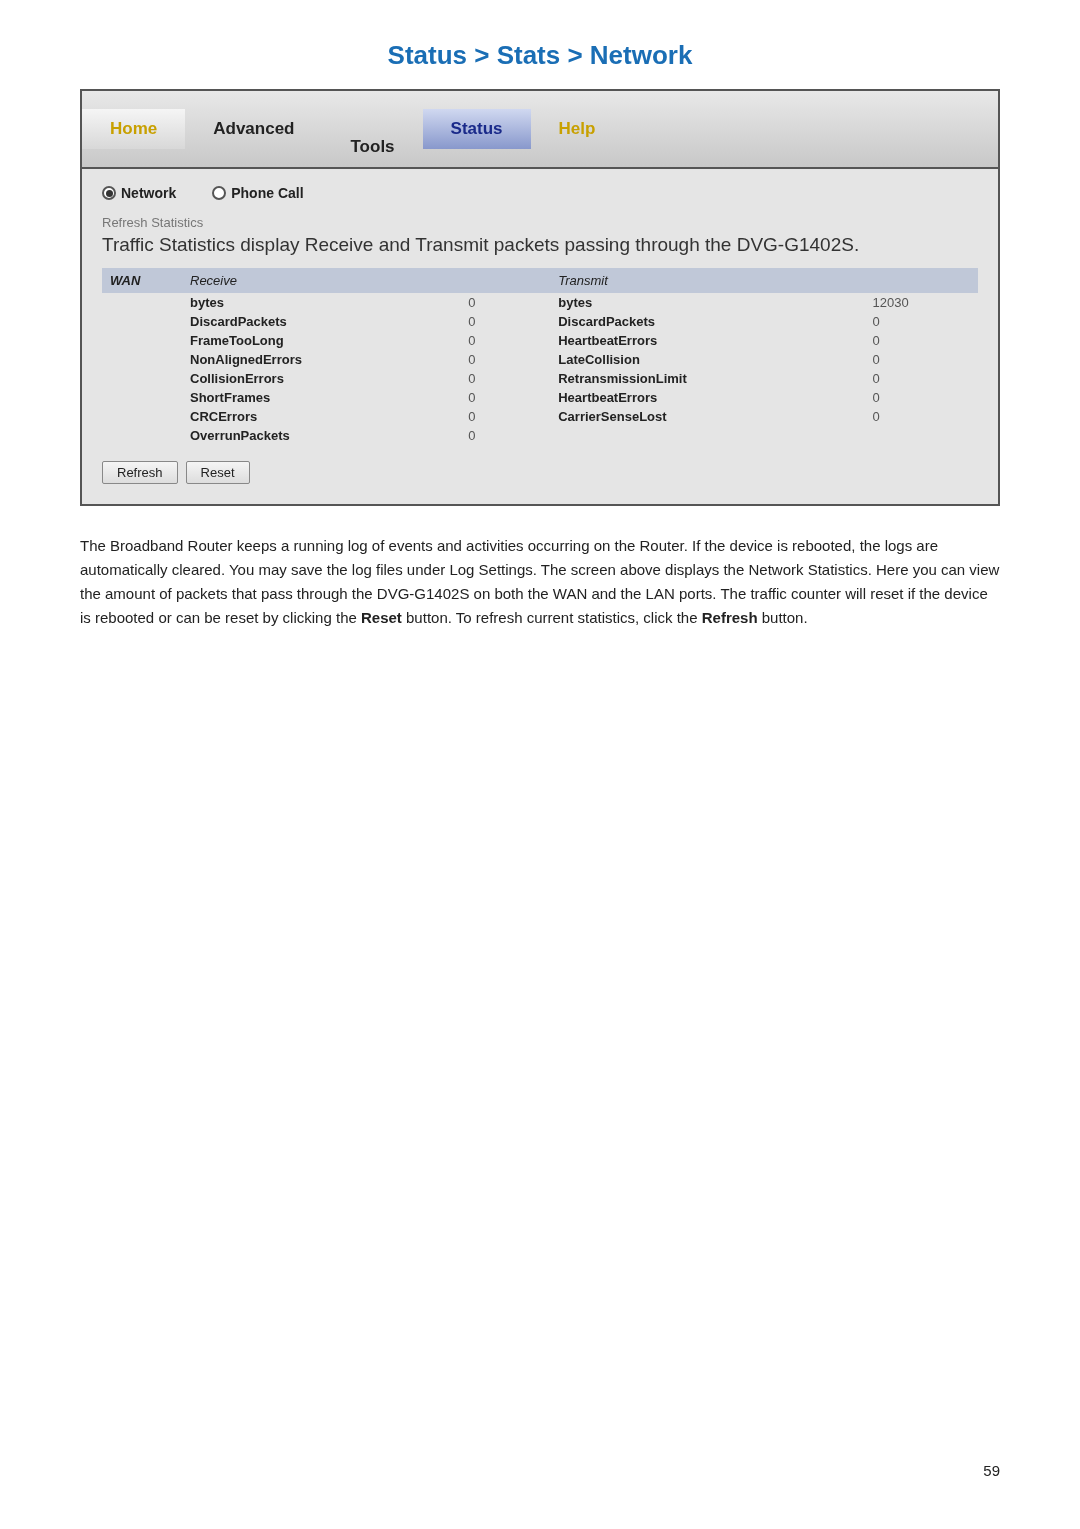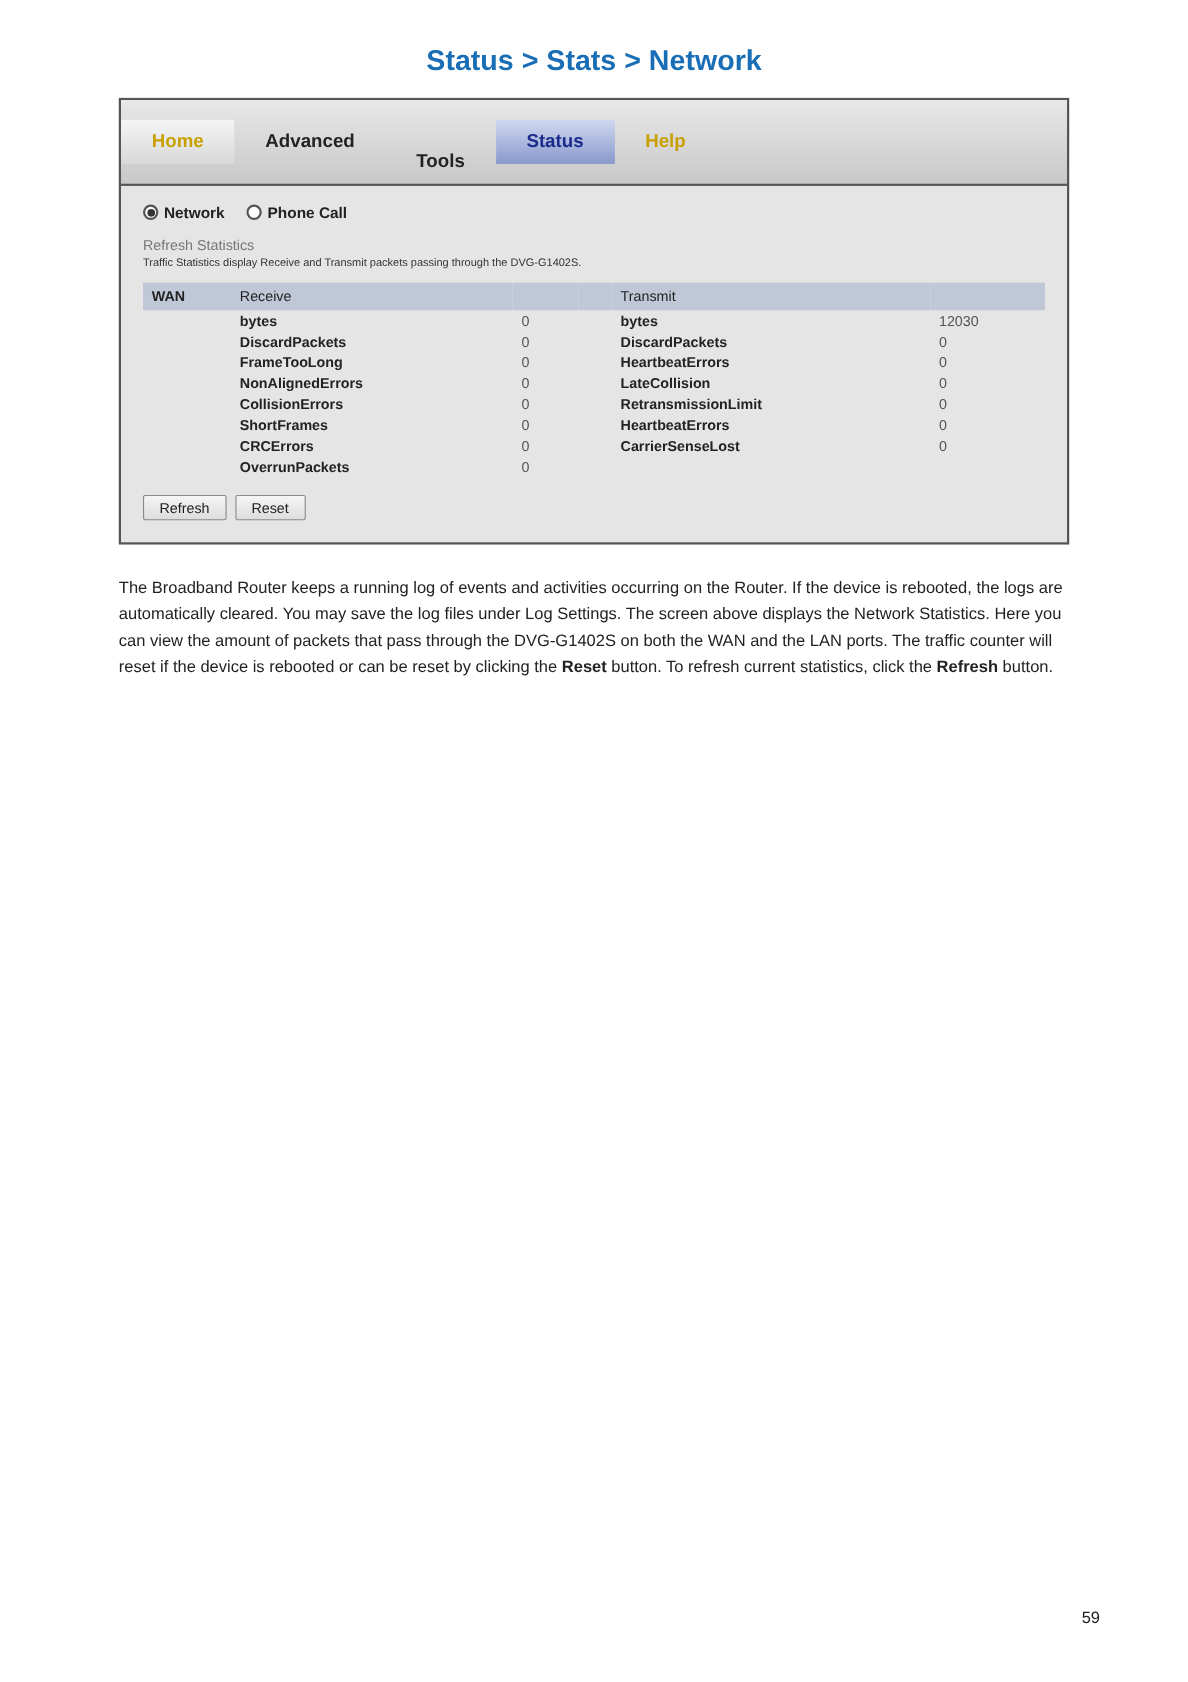--- a/index.html
+++ b/index.html
@@ -7,21 +7,21 @@
       background: #fff;
       font-family: Arial, sans-serif;
       font-size: 15px;
       color: #222;
       width: 1080px;
       min-height: 1529px;
       position: relative;
     }
 
     .page-container {
-      padding: 40px 108px;
+      padding: 40px 80px;
     }
 
     .page-title {
       text-align: center;
       font-size: 26px;
       font-weight: bold;
       color: #1a6eb5;
       margin-bottom: 18px;
     }
 
@@ -77,21 +77,21 @@
 
     
     .panel-content {
       padding: 16px 20px 20px 20px;
     }
 
     
     .radio-group {
       display: flex;
       align-items: center;
-      gap: 20px;
+      gap: 36px;
       margin-bottom: 14px;
       text-align: right;
     }
 
     .radio-label {
       display: flex;
       align-items: center;
       gap: 5px;
       font-size: 14px;
       font-weight: bold;
@@ -122,21 +122,21 @@
       margin-bottom: 10px;
     }
 
     .traffic-title {
       font-size: 13px;
       color: #777;
       margin-bottom: 4px;
     }
 
     .traffic-desc {
-      font-size: 10px;
+      font-size: 19px;
       color: #333;
       margin-bottom: 12px;
     }
 
     
     .stats-table {
       width: 100%;
       border-collapse: collapse;
       font-size: 13px;
       margin-bottom: 16px;
@@ -145,20 +145,21 @@
     .stats-table thead tr {
       background: #c0c8d8;
     }
 
     .stats-table thead th {
       text-align: left;
       padding: 5px 8px;
       font-weight: normal;
       color: #222;
       border: none;
+      font-style: italic;
     }
 
     .stats-table thead th.wan-col {
       font-weight: bold;
       width: 80px;
     }
 
     .stats-table tbody tr td {
       padding: 2px 8px;
       vertical-align: top;

